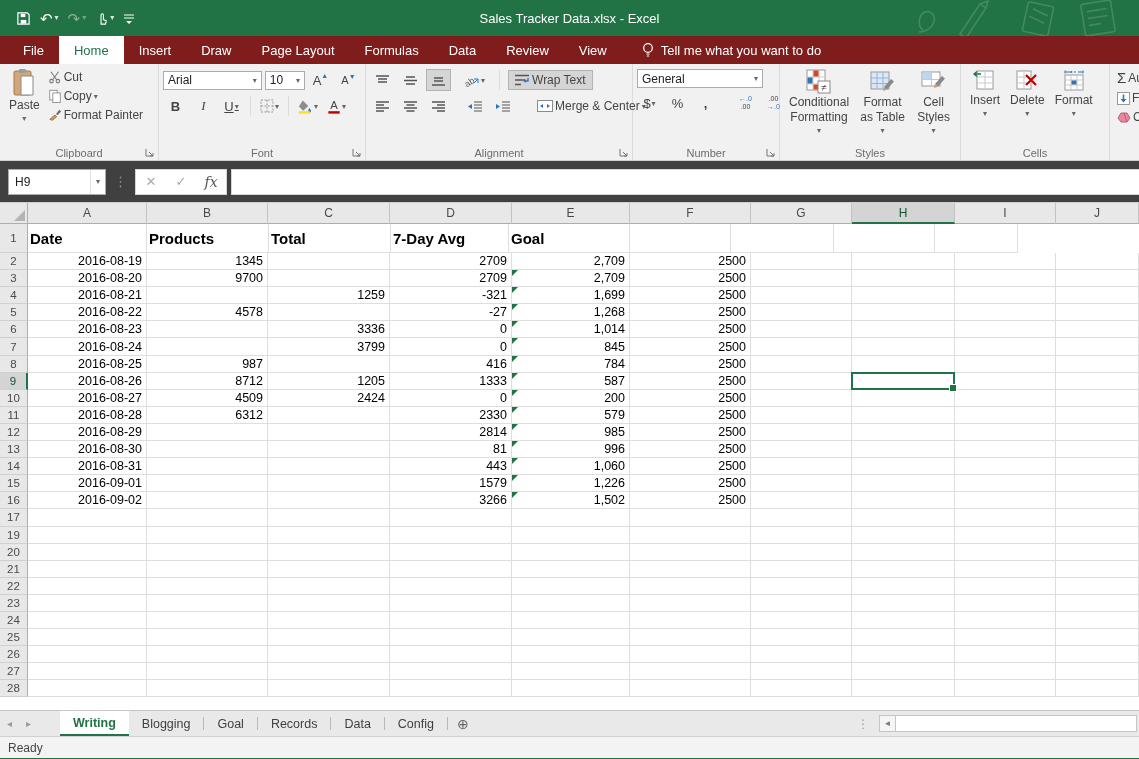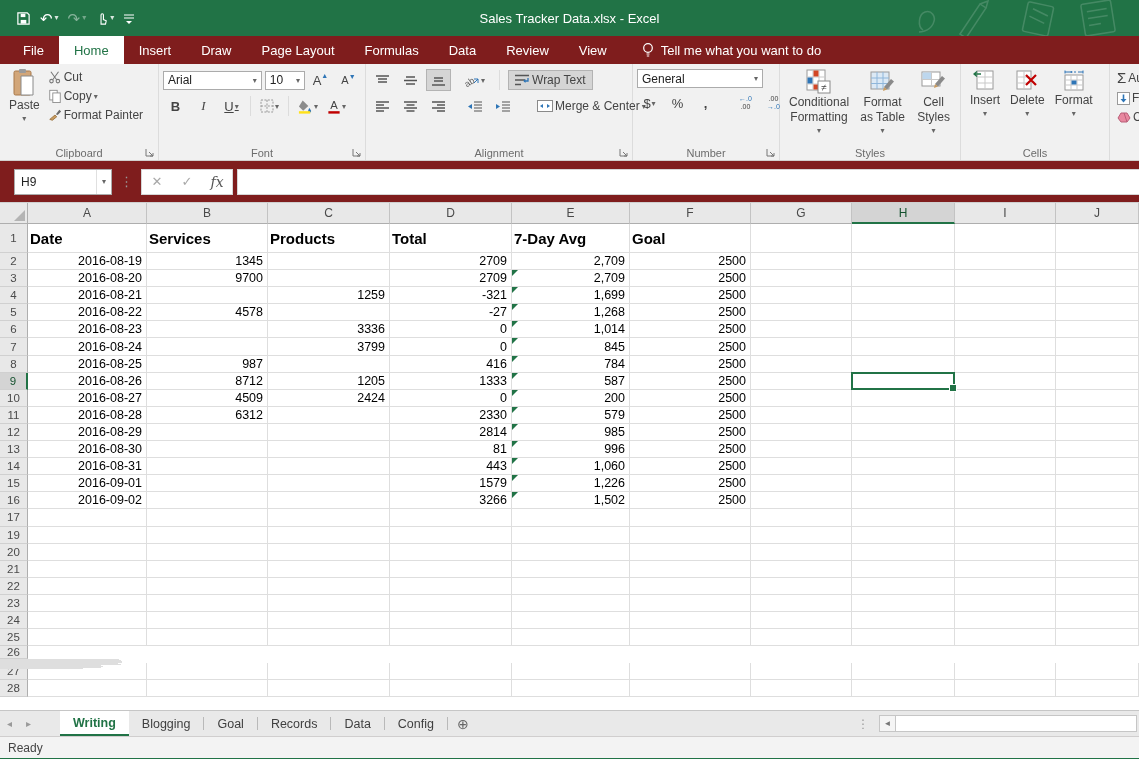--- a/index.html
+++ b/index.html
@@ -34,21 +34,21 @@
   .frow{display:flex;align-items:center;gap:3px;margin-bottom:4px;}
   .combo{background:#fff;border:1px solid #ababab;font-size:12px;color:#222;display:flex;align-items:center;justify-content:space-between;padding:1px 4px;height:19px;box-sizing:border-box;text-align:right;}
   .combo .dd{font-size:8px;color:#666;margin-left:4px;}
   .tbtn{display:flex;align-items:center;justify-content:center;min-width:19px;height:20px;color:#444;font-size:13px;padding:0 2px;border:1px solid transparent;}
   .tbtn .dd{font-size:8px;color:#666;margin-left:1px;}
   .pressed{background:#d5d5d5;border:1px solid #b3b3b3;}
   .vsep{width:1px;background:#dcdcdc;height:20px;margin:0 3px;}
   .mini2{font-size:7px;line-height:1.1;color:#444;text-align:center;}
 
   
-  .fbar{height:41px;background:#7f1d1d;border-bottom:1px solid #cfcfcf;display:flex;align-items:center;padding:0 0 0 14px;flex:none;}
+  .fbar{height:41px;background:#404040;border-bottom:1px solid #cfcfcf;display:flex;align-items:center;padding:0 0 0 8px;flex:none;}
   .namebox{width:96px;height:24px;background:#fff;border:1px solid #ababab;display:flex;align-items:center;font-size:12px;color:#222;}
   .namebox .nbtxt{flex:1;padding-left:6px;}
   .namebox .dd{font-size:8px;color:#666;padding:0 5px;border-left:1px solid #e0e0e0;height:100%;display:flex;align-items:center;}
   .fdots{color:#9a9a9a;font-size:13px;padding:0 8px;}
   .fxbtns{height:24px;background:#fff;border:1px solid #d6d6d6;display:flex;align-items:center;}
   .fxb{width:30px;text-align:center;font-size:13px;color:#a8a8a8;}
   .fxb.fx{color:#555;font-family:"DejaVu Serif",serif;font-style:italic;font-size:14px;}
   .finput{flex:1;height:24px;background:#fff;border:1px solid #d6d6d6;border-right:none;margin-left:4px;}
 
   
@@ -496,23 +496,20 @@
         <div class="g-ch" style="width: 101px;">G</div>
         <div class="g-ch sel" style="width: 103px;">H</div>
         <div class="g-ch" style="width: 101px;">I</div>
         <div class="g-ch" style="width: 83px;">J</div>
       </div>
       <div class="g-row" style="height: 29px;">
         <div class="g-rn">1</div>
         <div class="g-cell hdrcell" style="width: 119px;">
           <span>Date</span>
         </div>
-        <div class="g-cell hdrcell" style="width: 121px;">
-          <span>Services</span>
-        </div>
         <div class="g-cell hdrcell" style="width: 122px;">
           <span>Products</span>
         </div>
         <div class="g-cell hdrcell" style="width: 122px;">
           <span>Total</span>
         </div>
         <div class="g-cell hdrcell" style="width: 118px;">
           <span>7-Day Avg</span>
         </div>
         <div class="g-cell hdrcell" style="width: 121px;">
@@ -973,21 +970,21 @@
         <div class="g-cell" style="width: 121px;"></div>
         <div class="g-cell" style="width: 122px;"></div>
         <div class="g-cell" style="width: 122px;"></div>
         <div class="g-cell" style="width: 118px;"></div>
         <div class="g-cell" style="width: 121px;"></div>
         <div class="g-cell" style="width: 101px;"></div>
         <div class="g-cell" style="width: 103px;"></div>
         <div class="g-cell" style="width: 101px;"></div>
         <div class="g-cell" style="width: 83px;"></div>
       </div>
-      <div class="g-row" style="height: 17.1px; flex-direction: column;">
+      <div class="g-row" style="height: 17.1px;">
         <div class="g-rn">26</div>
         <div class="g-cell" style="width: 119px;"></div>
         <div class="g-cell" style="width: 121px;"></div>
         <div class="g-cell" style="width: 122px;"></div>
         <div class="g-cell" style="width: 122px;"></div>
         <div class="g-cell" style="width: 118px;"></div>
         <div class="g-cell" style="width: 121px;"></div>
         <div class="g-cell" style="width: 101px;"></div>
         <div class="g-cell" style="width: 103px;"></div>
         <div class="g-cell" style="width: 101px;"></div>

